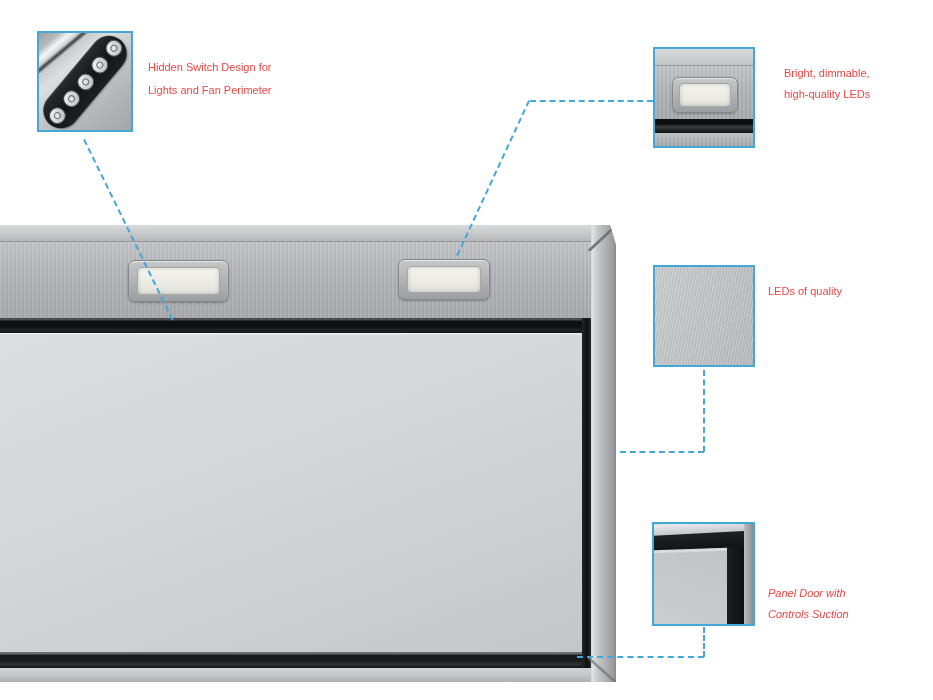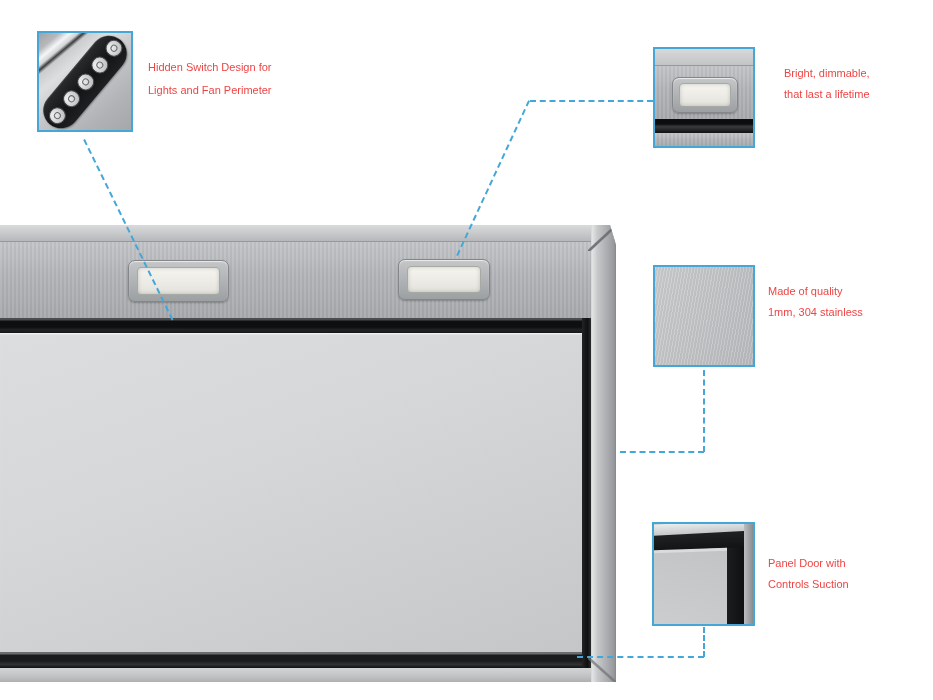--- a/index.html
+++ b/index.html
@@ -202,37 +202,36 @@
     <div class="led-inset-band brushed"></div>
     <div class="led-inset-top"></div>
     <div class="led" style="left:17px;top:28px;width:64px;height:34px;">
       <div class="led-lens" style="left:6px;right:6px;top:5px;bottom:5px;"></div>
     </div>
     <div class="led-inset-dark"></div>
     <div class="led-inset-bottom brushed"></div>
   </div>
   <div class="callout-text" style="left:736px;top:63px;margin-left:48px;">
     <div>Bright, dimmable,</div>
-    <div>that last a lifetime</div>
+    <div>high-quality LEDs</div>
   </div>
 
   <div class="callout-box" style="left:653px;top:265px;width:102px;height:102px;">
     <div class="steel-texture"></div>
   </div>
   <div class="callout-text" style="left:768px;top:281px;">
-    <div>Made of quality</div>
-    <div>1mm, 304 stainless</div>
+    <div>LEDs of quality</div>
   </div>
 
   <div class="callout-box" style="left:652px;top:522px;width:103px;height:104px;">
     <div class="pd-bg"></div>
     <div class="pd-darkright"></div>
     <div class="pd-darktop"></div>
     <div class="pd-topedge"></div>
     <div class="pd-outerright"></div>
     <div class="pd-panelhl"></div>
   </div>
-  <div class="callout-text" style="left:768px;top:553px;">
+  <div class="callout-text" style="left:768px;top:583px;font-style:italic;">
     <div>Panel Door with</div>
     <div>Controls Suction</div>
   </div>
 
 </div>
 
 </body></html>

